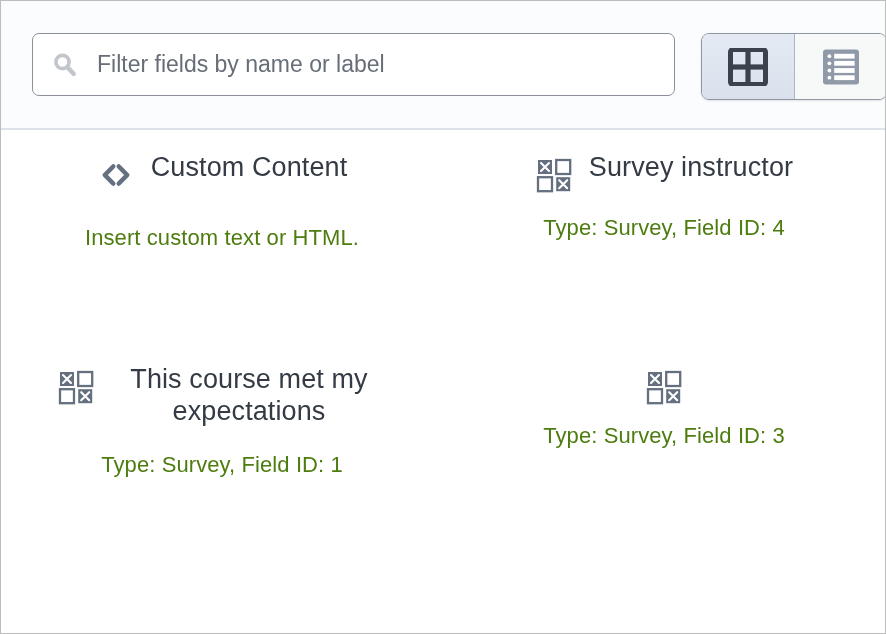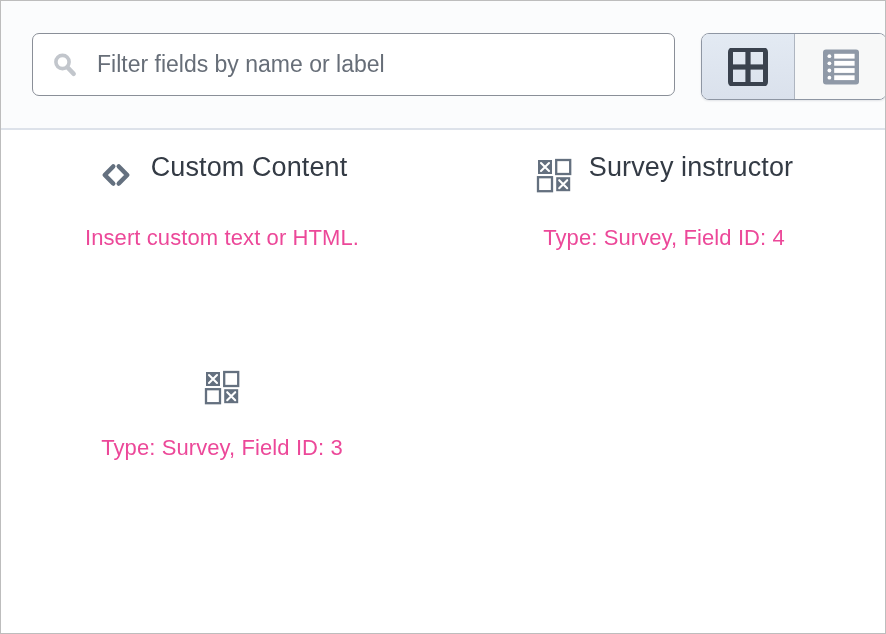--- a/index.html
+++ b/index.html
@@ -138,29 +138,29 @@
     font-size: 27px;
     line-height: 1.18;
     color: #343b45;
     text-align: center;
     letter-spacing: .1px;
   }
 
   .field-sub {
     margin-top: 26px;
     font-size: 22px;
-    color: #ec4899;
+    color: #4d7c0f;
     text-align: center;
     letter-spacing: .1px;
   }
 
   .item-custom-content .field-sub { margin-top: 31px; }
-  .item-course-instructor .field-sub { margin-top: 31px; }
+  .item-course-instructor .field-sub { margin-top: 21px; }
   .item-expectations .field-sub { margin-top: 24px; }
-  .item-comments .field-sub { margin-top: 29px; }
+  .item-comments .field-sub { margin-top: 17px; }
 
   .item-expectations .field-head { max-width: 330px; }
 </style>
 </head>
 <body>
 
 <div id="app">
 
   <div class="toolbar">
 
@@ -220,29 +220,43 @@
           <rect x="21.2" y="4" width="14" height="14" fill="#ffffff" stroke="#64707f" stroke-width="2.3"></rect>
           <rect x="3" y="21.2" width="14" height="14" fill="#ffffff" stroke="#64707f" stroke-width="2.3"></rect>
           <rect x="21.2" y="21.2" width="14" height="14" fill="#64707f"></rect>
           <path d="M24.2 24.2 L32.2 32.2 M32.2 24.2 L24.2 32.2" stroke="#ffffff" stroke-width="2.1" stroke-linecap="round"></path>
         </svg>
         <div class="field-title">Survey instructor</div>
       </div>
       <div class="field-sub">Type: Survey, Field ID: 4</div>
     </div>
 
-
-    <div class="field-item item-comments">
+    <div class="field-item item-expectations">
       <div class="field-head">
         <svg class="field-icon" viewBox="0 0 38 38">
           <rect x="3" y="4" width="14" height="14" fill="#64707f"></rect>
           <path d="M6 7 L14 15 M14 7 L6 15" stroke="#ffffff" stroke-width="2.1" stroke-linecap="round"></path>
           <rect x="21.2" y="4" width="14" height="14" fill="#ffffff" stroke="#64707f" stroke-width="2.3"></rect>
           <rect x="3" y="21.2" width="14" height="14" fill="#ffffff" stroke="#64707f" stroke-width="2.3"></rect>
           <rect x="21.2" y="21.2" width="14" height="14" fill="#64707f"></rect>
           <path d="M24.2 24.2 L32.2 32.2 M32.2 24.2 L24.2 32.2" stroke="#ffffff" stroke-width="2.1" stroke-linecap="round"></path>
         </svg>
+        <div class="field-title">This course met my expectations</div>
+      </div>
+      <div class="field-sub">Type: Survey, Field ID: 1</div>
+    </div>
+
+    <div class="field-item item-comments">
+      <div class="field-head">
+        <svg class="field-icon" viewBox="0 0 38 38">
+          <rect x="3" y="4" width="14" height="14" fill="#64707f"></rect>
+          <path d="M6 7 L14 15 M14 7 L6 15" stroke="#ffffff" stroke-width="2.1" stroke-linecap="round"></path>
+          <rect x="21.2" y="4" width="14" height="14" fill="#ffffff" stroke="#64707f" stroke-width="2.3"></rect>
+          <rect x="3" y="21.2" width="14" height="14" fill="#ffffff" stroke="#64707f" stroke-width="2.3"></rect>
+          <rect x="21.2" y="21.2" width="14" height="14" fill="#64707f"></rect>
+          <path d="M24.2 24.2 L32.2 32.2 M32.2 24.2 L24.2 32.2" stroke="#ffffff" stroke-width="2.1" stroke-linecap="round"></path>
+        </svg>
       </div>
       <div class="field-sub">Type: Survey, Field ID: 3</div>
     </div>
 
   </div>
 </div>
 
 </body></html>

